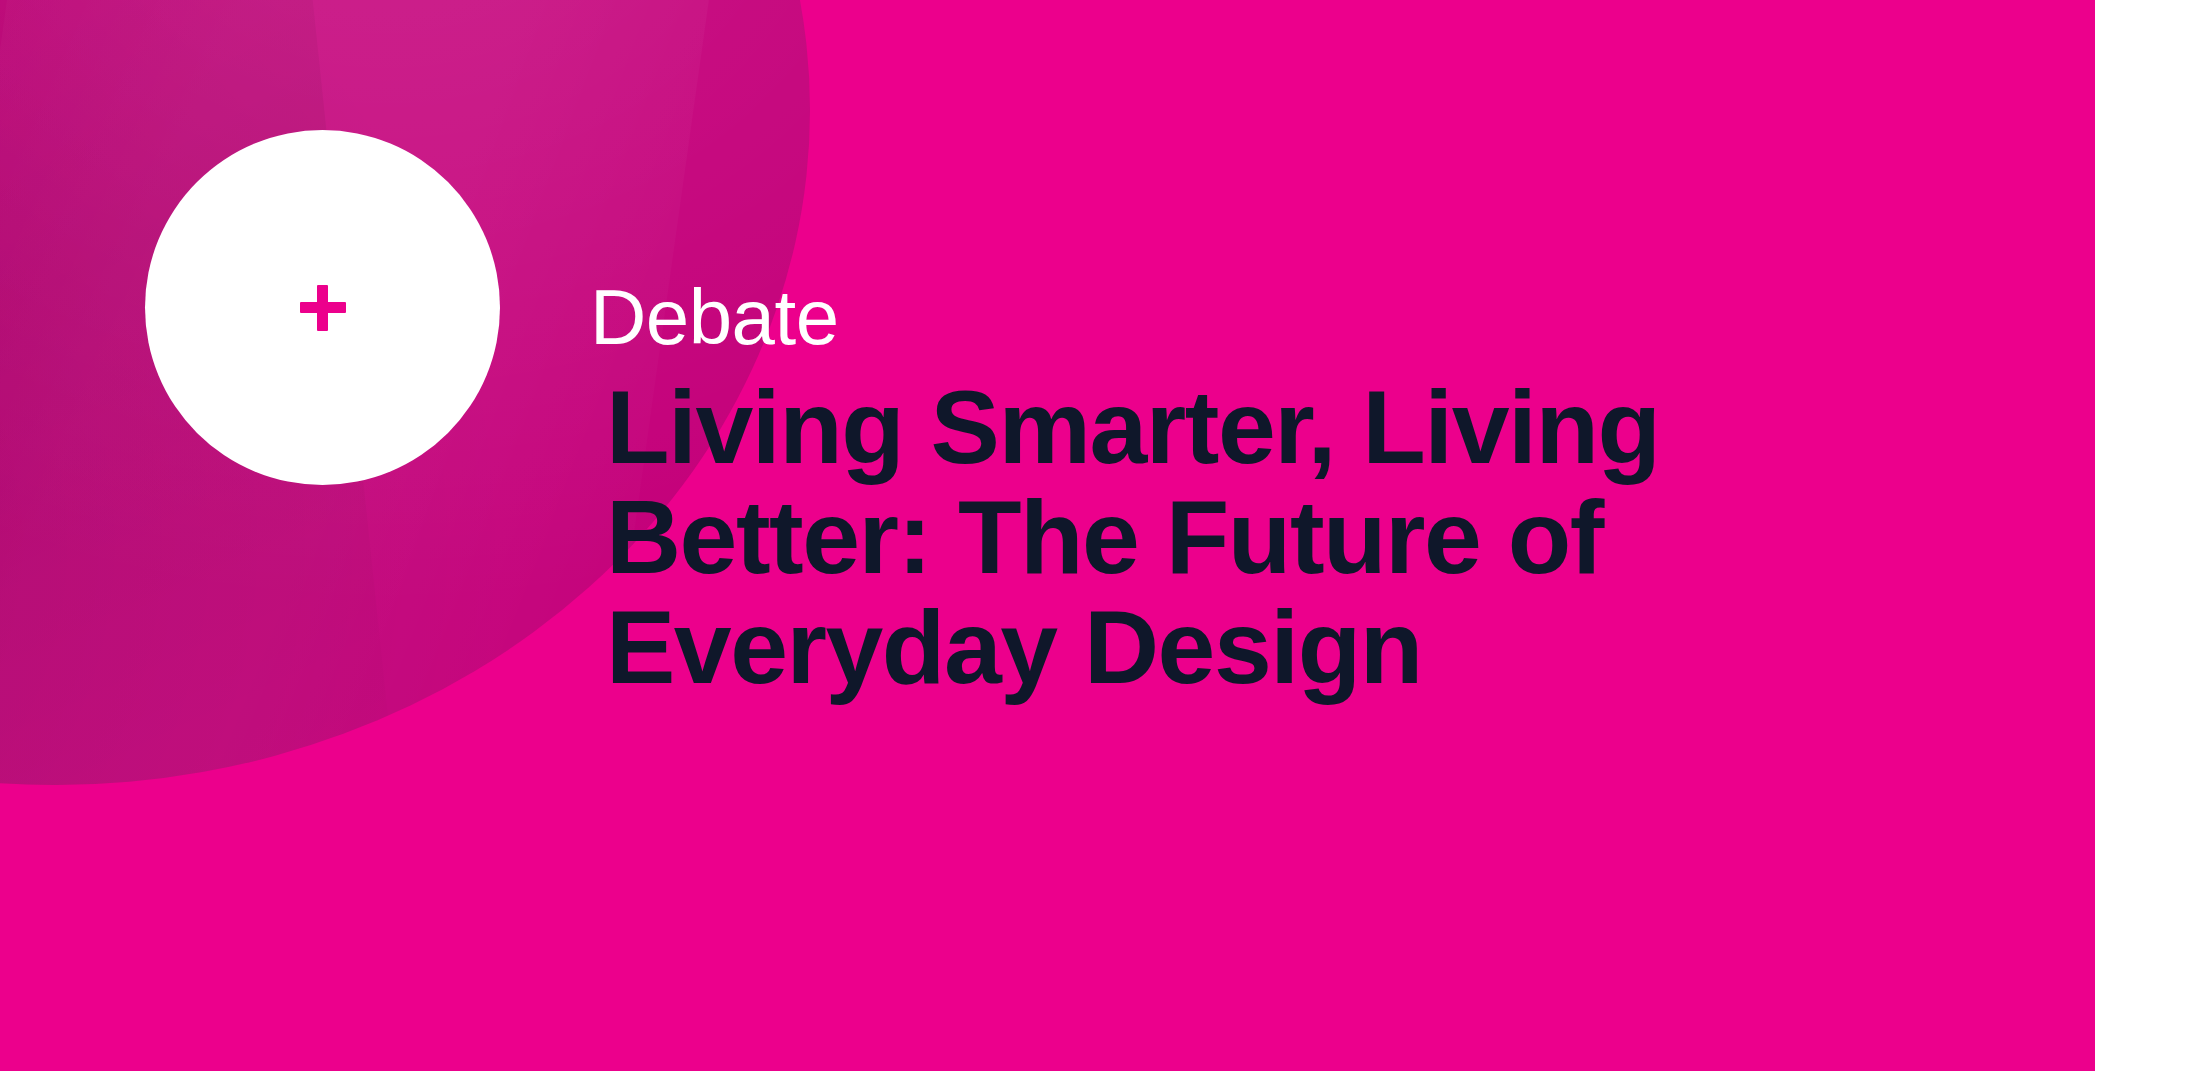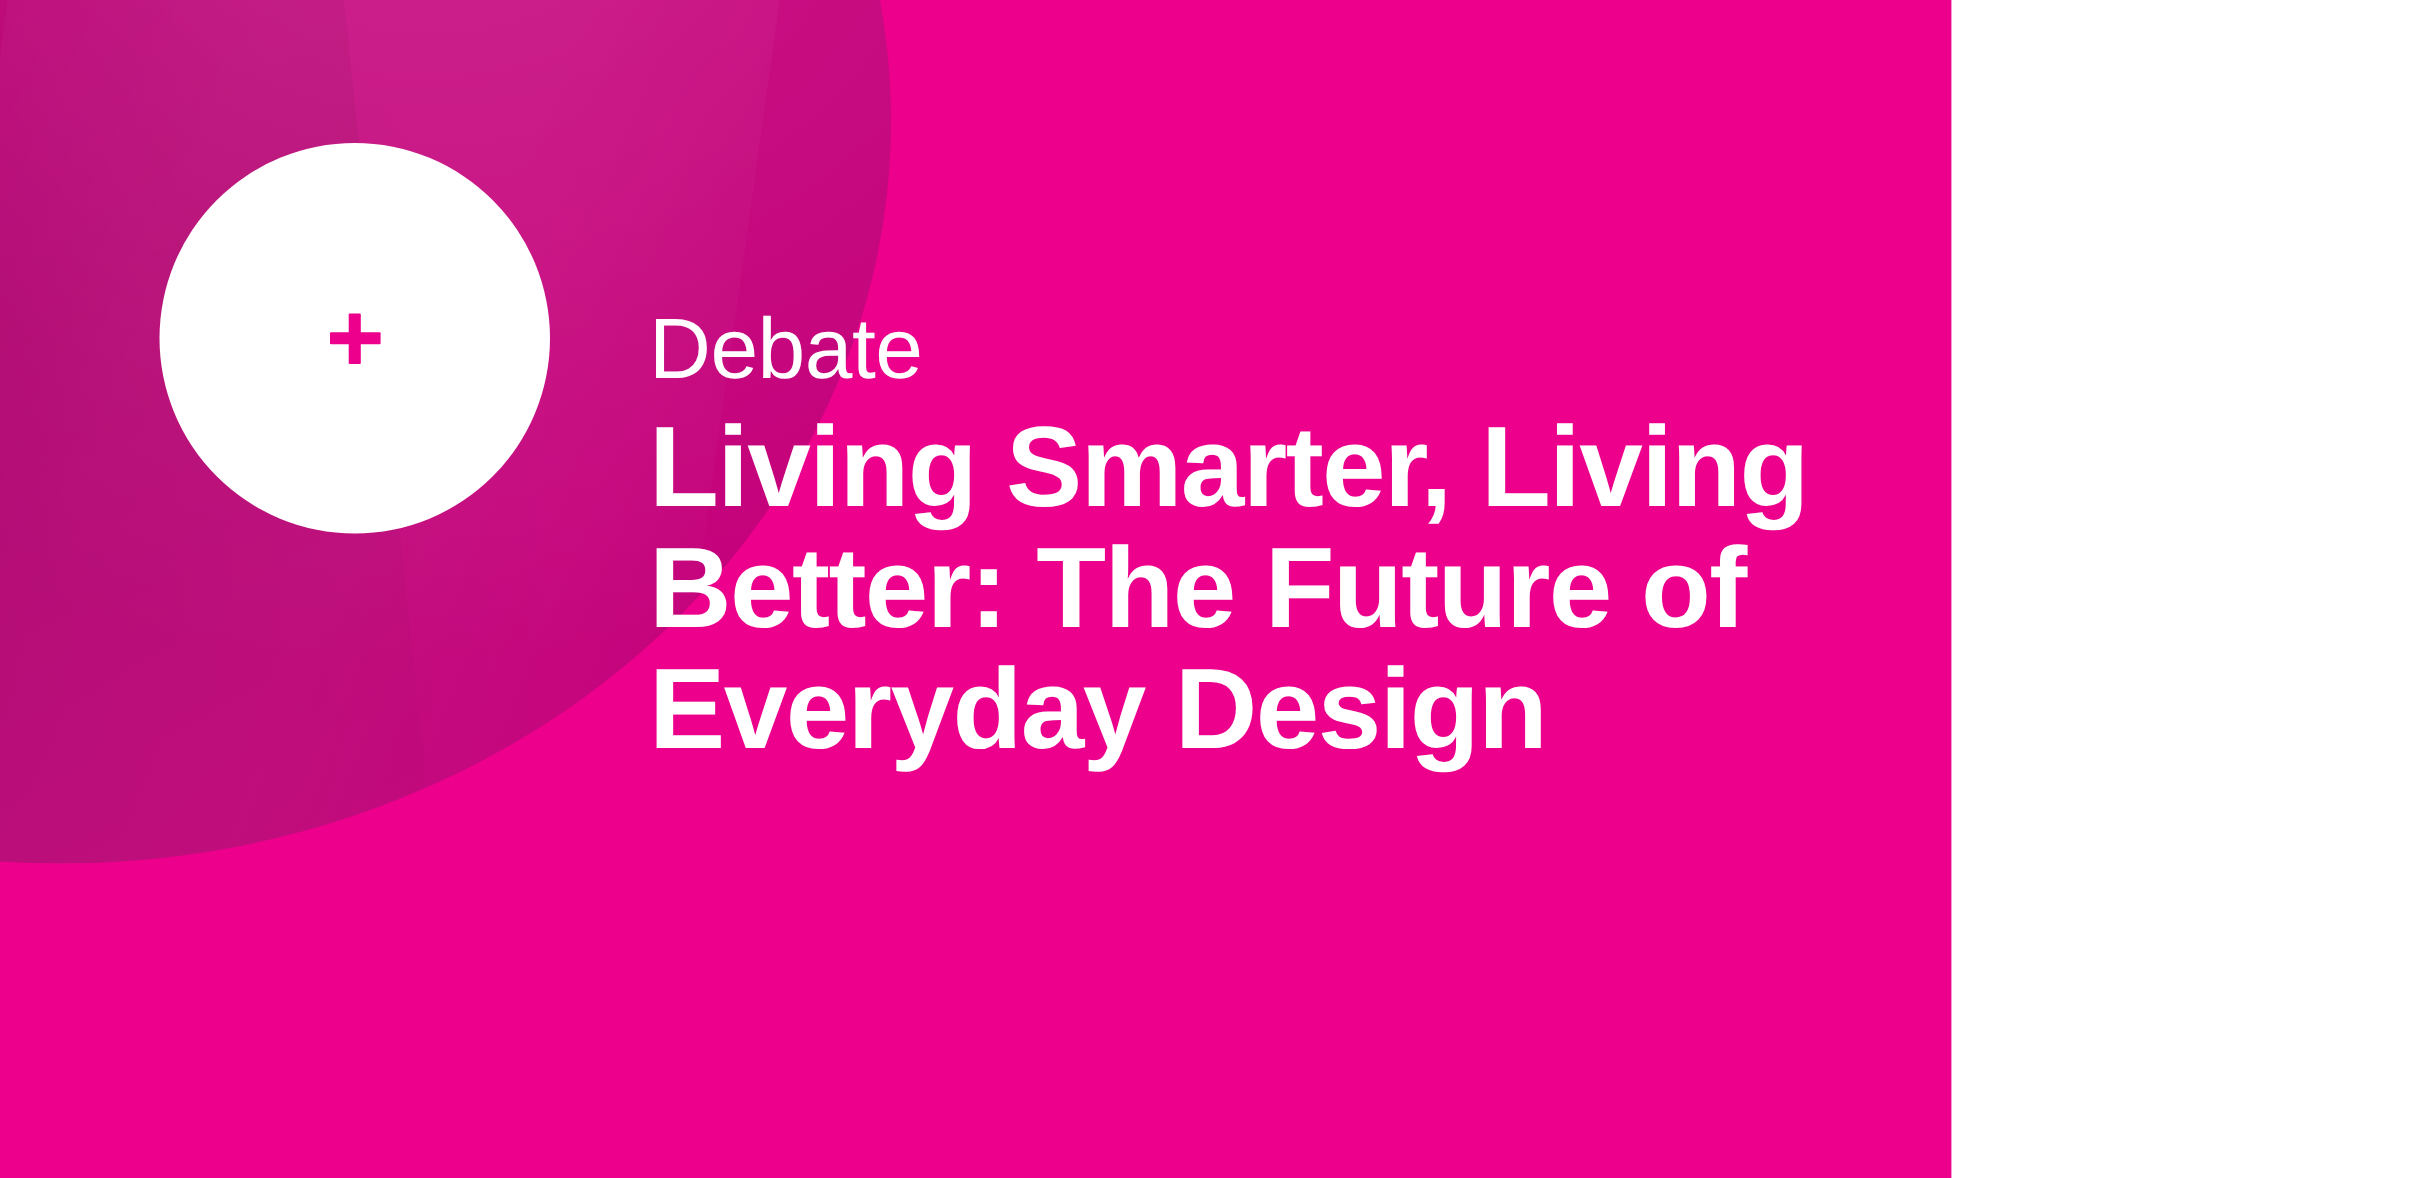--- a/index.html
+++ b/index.html
@@ -2,21 +2,21 @@
 <html><head>
 <meta charset="utf-8">
 <style>
   html, body {
     margin: 0;
     padding: 0;
     background: #ffffff;
   }
   #stage {
     position: relative;
-    width: 1774px;
+    width: 2095px;
     height: 1071px;
     overflow: hidden;
     background: #ec008c;
     font-family: "Liberation Sans", sans-serif;
     -webkit-font-smoothing: antialiased;
   }
 
   
   .blob {
     position: absolute;
@@ -123,26 +123,26 @@
   }
   .eyebrow {
     color: #ffffff;
     font-size: 78px;
     font-weight: 400;
     line-height: 1.0;
     letter-spacing: -0.5px;
     margin: 0 0 14px 0;
   }
   .headline {
-    color: #ffffff;
+    color: #0f172a;
     font-size: 104px;
     font-weight: 700;
     line-height: 1.06;
     letter-spacing: -1.5px;
-    margin: 0;
+    margin: 16px;
   }
 </style>
 </head>
 <body>
 
 <div id="stage">
 
   <div class="blob"></div>
   <div class="blob-sheen"></div>
 

